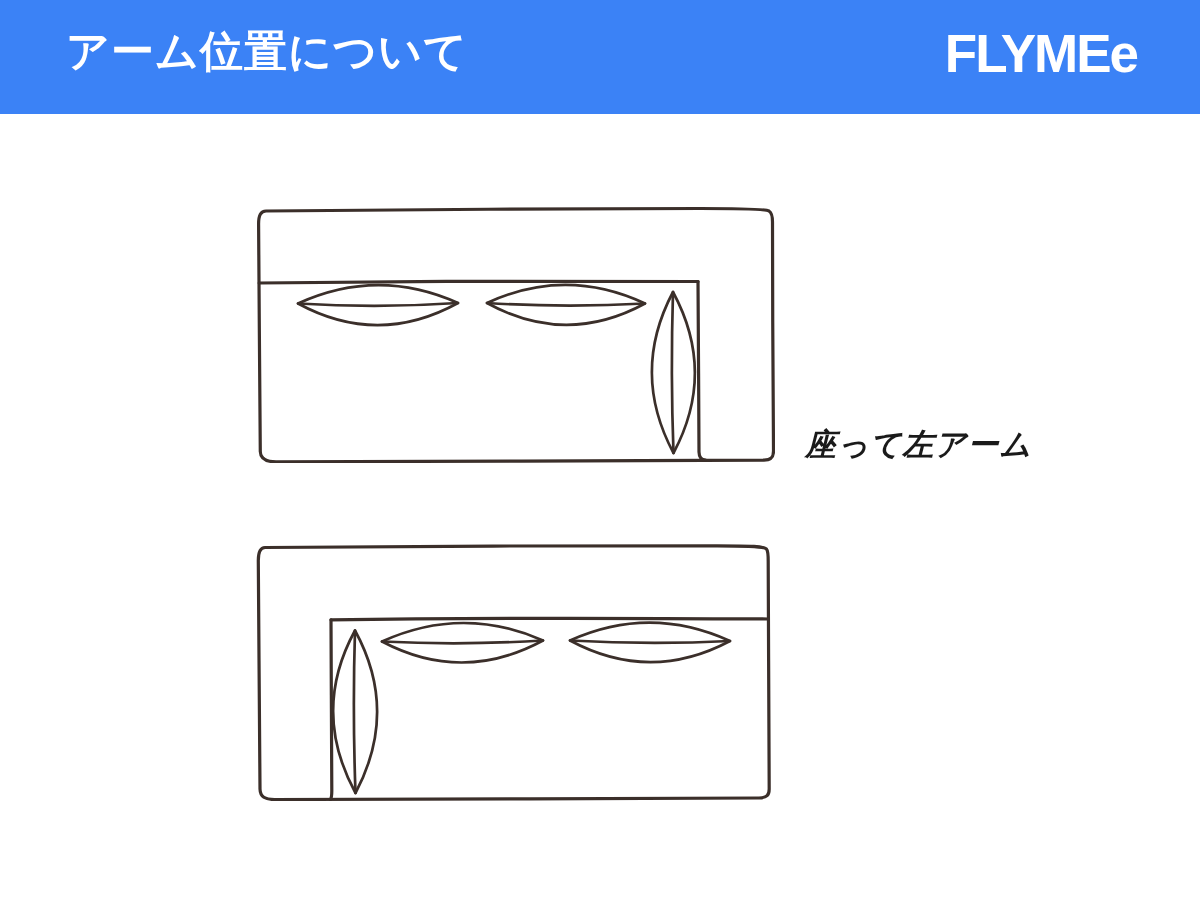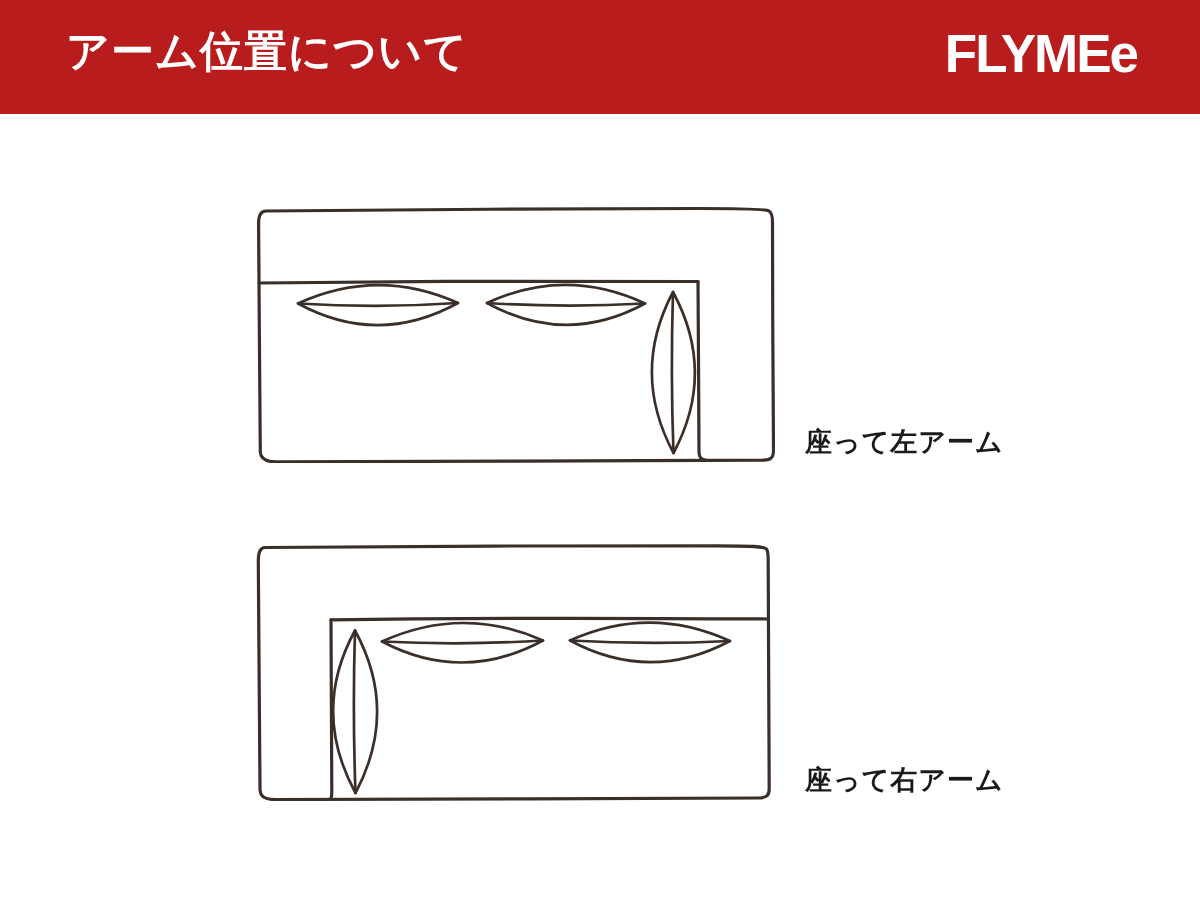--- a/index.html
+++ b/index.html
@@ -14,21 +14,21 @@
     height: 900px;
     background: #ffffff;
     overflow: hidden;
   }
   .header-bar {
     position: absolute;
     left: 0;
     top: 0;
     width: 1200px;
     height: 114px;
-    background: #b91c1c;
+    background: #3b82f6;
   }
   .page-title {
     position: absolute;
     left: 66px;
     top: 30px;
     font-size: 43px;
     line-height: 1;
     font-weight: bold;
     color: #ffffff;
     letter-spacing: 1px;
@@ -47,26 +47,27 @@
   }
   .sofa-svg {
     position: absolute;
     display: block;
   }
   .sofa-svg.first  { left: 255px; top: 205px; }
   .sofa-svg.second { left: 255px; top: 543px; }
   .arm-label {
     position: absolute;
     left: 805px;
-    font-size: 27px;
+    font-size: 31px;
     line-height: 1;
     font-weight: bold;
     color: #1a1a1a;
     letter-spacing: 1px;
     white-space: nowrap;
+    font-style: italic;
   }
   .arm-label.first  { top: 429px; }
   .arm-label.second { top: 767px; }
 </style>
 </head>
 <body>
 
 <div class="stage">
 
   <div class="header-bar">
@@ -119,15 +120,14 @@
     <g fill="#ffffff" stroke="#3b2f2a" stroke-width="2.7" stroke-linecap="round" stroke-linejoin="round">
       <path d="M 100,87.5 Q 56,168 100.5,250 Q 144,168 100,87.5 Z"></path>
       <path fill="none" d="M 100,87.5 Q 97.5,168 100.5,250"></path>
       <path d="M 127,98.5 Q 207.5,62 288,97.5 Q 207.5,141 127,98.5 Z"></path>
       <path fill="none" d="M 127,98.5 Q 207.5,102.5 288,97.5"></path>
       <path d="M 315,97.5 Q 395,61.5 475,98 Q 395,140.5 315,97.5 Z"></path>
       <path fill="none" d="M 315,97.5 Q 395,102 475,98"></path>
     </g>
   </svg>
 
-  <div class="arm-label second">座って右アーム</div>
 
 </div>
 
 </body></html>

